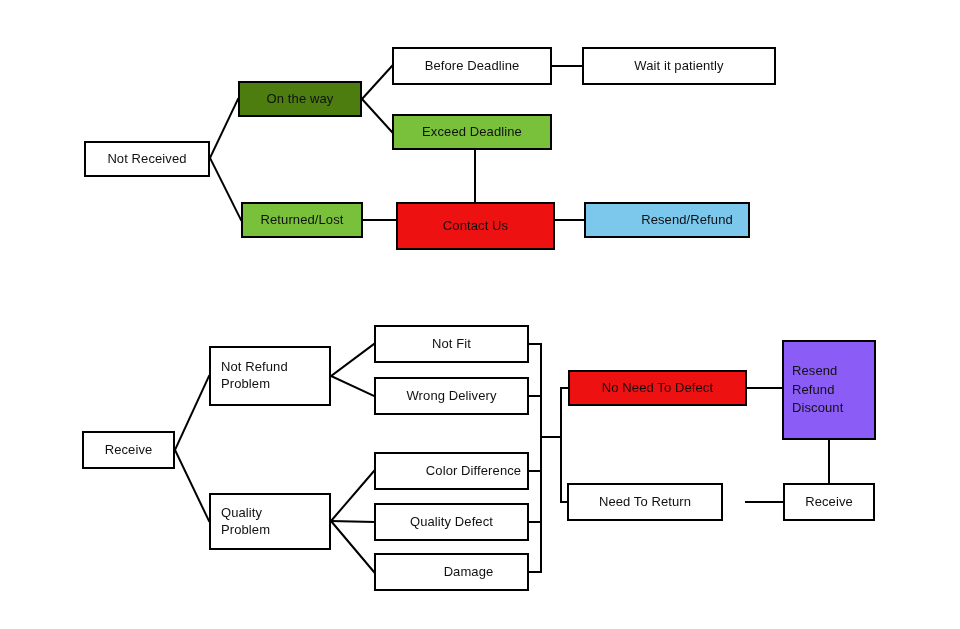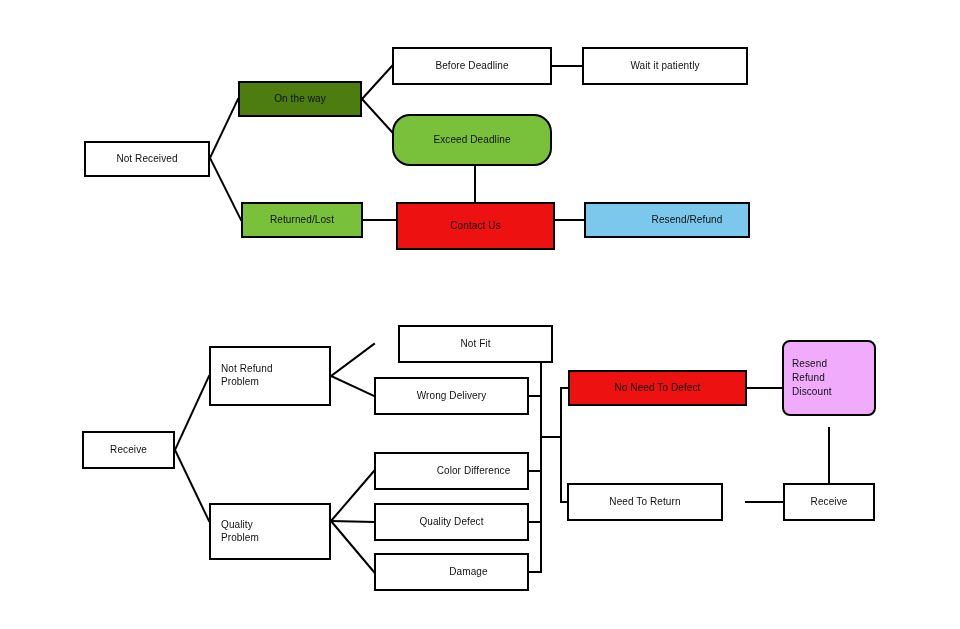--- a/index.html
+++ b/index.html
@@ -29,21 +29,21 @@
   .node {
     position: absolute;
     box-sizing: border-box;
     border: 2.5px solid #000000;
     background: #ffffff;
     color: #111111;
     display: flex;
     align-items: center;
     justify-content: center;
     text-align: center;
-    font-size: 10px;
+    font-size: 13px;
     line-height: 1.28;
     letter-spacing: 0.1px;
     padding: 0 4px;
     white-space: pre-line;
     z-index: 2;
   }
   .node.multiline {
     justify-content: flex-start;
     text-align: left;
     padding-left: 10px;
@@ -113,51 +113,51 @@
       <line x1="829" y1="428" x2="829" y2="483"></line>
     </g>
   </svg>
 
   <div class="node" style="left:84px; top:141px; width:126px; height:36px; background:#ffffff;">Not Received</div>
 
   <div class="node" style="left:238px; top:81px; width:124px; height:36px; background:#4d7c0f;">On the way</div>
 
   <div class="node" style="left:392px; top:47px; width:160px; height:38px; background:#ffffff;">Before Deadline</div>
 
-  <div class="node" style="left:582px; top:47px; width:166px; height:38px; background:#ffffff;">Wait it patiently</div>
+  <div class="node" style="left:582px; top:47px; width:194px; height:38px; background:#ffffff;">Wait it patiently</div>
 
-  <div class="node" style="left:392px; top:114px; width:160px; height:52px; background:#7ac13b;border-radius:18px;">Exceed Deadline</div>
+  <div class="node" style="left:392px; top:114px; width:160px; height:36px; background:#7ac13b;">Exceed Deadline</div>
 
   <div class="node" style="left:241px; top:202px; width:122px; height:36px; background:#7ac13b;">Returned/Lost</div>
 
   <div class="node" style="left:396px; top:202px; width:159px; height:48px; background:#ee1111;">Contact Us</div>
 
   <div class="node" style="left:584px; top:202px; width:166px; height:36px; background:#7bc8ec;padding-left:44px;">Resend/Refund</div>
 
   <div class="node" style="left:82px; top:431px; width:93px; height:38px; background:#ffffff;">Receive</div>
 
   <div class="node multiline" style="left:209px; top:346px; width:122px; height:60px; background:#ffffff;">Not Refund
 Problem</div>
 
-  <div class="node multiline" style="left:209px; top:493px; width:122px; height:57px; background:#ffffff;margin-top:10px;">Quality
+  <div class="node multiline" style="left:209px; top:493px; width:122px; height:57px; background:#ffffff;">Quality
 Problem</div>
 
-  <div class="node" style="left:374px; top:325px; width:155px; height:38px; background:#ffffff;margin-left:24px;">Not Fit</div>
+  <div class="node" style="left:374px; top:325px; width:155px; height:38px; background:#ffffff;">Not Fit</div>
 
   <div class="node" style="left:374px; top:377px; width:155px; height:38px; background:#ffffff;">Wrong Delivery</div>
 
   <div class="node" style="left:374px; top:452px; width:155px; height:38px; background:#ffffff;padding-left:48px;">Color Difference</div>
 
   <div class="node" style="left:374px; top:503px; width:155px; height:38px; background:#ffffff;">Quality Defect</div>
 
   <div class="node" style="left:374px; top:553px; width:155px; height:38px; background:#ffffff;padding-left:38px;">Damage</div>
 
   <div class="node" style="left:568px; top:370px; width:179px; height:36px; background:#ee1111;">No Need To Defect</div>
 
   <div class="node" style="left:567px; top:483px; width:156px; height:38px; background:#ffffff;">Need To Return</div>
 
-  <div class="node stacked" style="left:782px; top:340px; width:94px; height:76px; background:#f0abfc;border-radius:8px;">Resend
+  <div class="node stacked" style="left:782px; top:340px; width:94px; height:100px; background:#8b5cf6;">Resend
 Refund
 Discount</div>
 
   <div class="node" style="left:783px; top:483px; width:92px; height:38px; background:#ffffff;">Receive</div>
 
 </div>
 
 </body></html>

